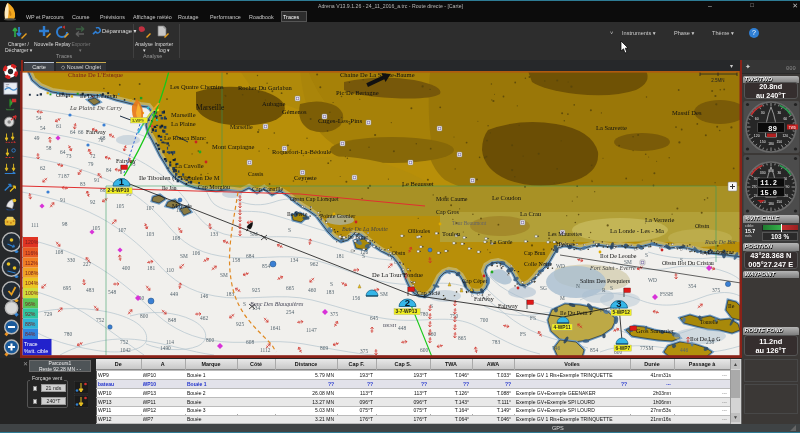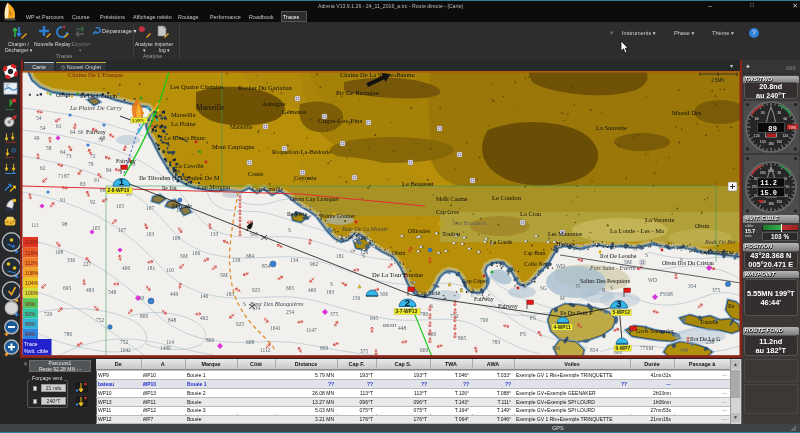--- a/index.html
+++ b/index.html
@@ -1627,31 +1627,27 @@
     <div class="abs" style="left:742.5px;top:222.5px;width:56px;height:20px;background:#3a3a3a"></div>
     <div class="abs" style="left:745px;top:224px;font-size:4.2px;color:#ccc;line-height:4.6px">cible<br><b style="font-size:5.2px;color:#fff">15.7</b><br>nds</div>
     <div class="abs" style="left:762px;top:224.5px;width:36px;height:6px;background:#222"></div>
     <div class="abs" style="left:762.5px;top:225px;width:18px;height:5px;background:linear-gradient(90deg,#1f7a2f,#35b04a)"></div>
     <div class="abs" style="left:780.5px;top:225px;width:17px;height:5px;background:linear-gradient(90deg,#c43030,#992020)"></div>
     <div class="abs" style="left:781px;top:223.5px;width:1.2px;height:8px;background:#fff"></div>
     <div class="abs" style="left:762px;top:231.5px;width:36px;height:9px;background:#2a2a2a;border:0.5px solid #555;color:#fff;font-weight:bold;font-size:6.4px;text-align:center;line-height:8.5px">103 %</div>
     <div class="abs" style="left:742.5px;top:243px;width:56px;height:7.5px;background:linear-gradient(#b5b5b5,#7e7e7e);border-radius:2px 2px 0 0;color:#fff;font-size:5.8px;font-weight:bold;font-style:italic;line-height:7.5px;padding-left:2px;text-shadow:0 0 1px #000,0.5px 0.5px 0 #000">POSITION</div>
     <div class="abs" style="left:743.5px;top:251px;width:54.5px;height:18px;background:#352e2e;border:1px solid #555;border-radius:3px;color:#fff;font-size:7.4px;font-weight:bold;text-align:center;display:flex;flex-direction:column;justify-content:center">
       <div>43°28.368 N</div>
-      <div>005°20.471 E</div>
+      <div>005°27.247 E</div>
     </div>
     <div class="abs" style="left:742.5px;top:270.5px;width:56px;height:7.5px;background:linear-gradient(#b5b5b5,#7e7e7e);border-radius:2px 2px 0 0;color:#fff;font-size:5.8px;font-weight:bold;font-style:italic;line-height:7.5px;padding-left:2px;text-shadow:0 0 1px #000,0.5px 0.5px 0 #000">WAYPOINT</div>
-    <div class="abs" style="left:743.5px;top:279px;width:54.5px;height:37px;background:#352e2e;border:1px solid #555;border-radius:3px;color:#fff;font-size:7.4px;font-weight:bold;text-align:center;display:flex;flex-direction:column;justify-content:center">
-      <div>5.55MN 199°T</div>
-      <div>46:44'</div>
-    </div>
     <div class="abs" style="left:742.5px;top:327px;width:56px;height:7.5px;background:linear-gradient(#b5b5b5,#7e7e7e);border-radius:2px 2px 0 0;color:#fff;font-size:5.8px;font-weight:bold;font-style:italic;line-height:7.5px;padding-left:2px;text-shadow:0 0 1px #000,0.5px 0.5px 0 #000">ROUTE FOND</div>
     <div class="abs" style="left:743.5px;top:335px;width:54.5px;height:21px;background:#352e2e;border:1px solid #555;border-radius:3px;color:#fff;font-size:7.4px;font-weight:bold;text-align:center;display:flex;flex-direction:column;justify-content:center">
       <div>11.2nd</div>
-      <div>au 182°T</div>
+      <div>au 126°T</div>
     </div>
     <div class="abs" style="left:743.5px;top:359px;width:54.5px;height:23px;border:1px solid #484848"></div>
     <div class="abs" style="left:743.5px;top:384px;width:54.5px;height:30px;border:1px solid #484848"></div>
     <div class="abs" style="left:0;top:357.5px;width:741.5px;height:66px;background:#242424"></div>
     <div class="abs" style="left:23px;top:359.5px;color:#999;font-size:6px">✕</div>
     <div class="abs" style="left:29px;top:359.5px;width:62px;height:12px;background:#4e5457;border:0.5px solid #6a6a6a;color:#eee;font-size:5px;text-align:center;line-height:5.8px;padding-top:0.5px">Parcours1<br>Reste 92.28 MN - -</div>
     <div class="abs" style="left:27px;top:380px;width:41px;height:28px;border:1px solid #555;border-radius:2px"></div>
     <div class="abs" style="left:30px;top:374.5px;background:#242424;padding:0 2px;color:#ddd;font-size:5.2px">Forçage vent</div>
     <div class="abs" style="left:32.5px;top:386.0px;width:4.5px;height:4.5px;background:#e8e8e8;border:0.5px solid #888"></div>
     <div class="abs" style="left:41px;top:383.5px;width:25px;height:8px;background:#cfcfcf;border:0.5px solid #999;color:#222;font-size:5.2px;text-align:center;line-height:7.5px">21 nds</div>

